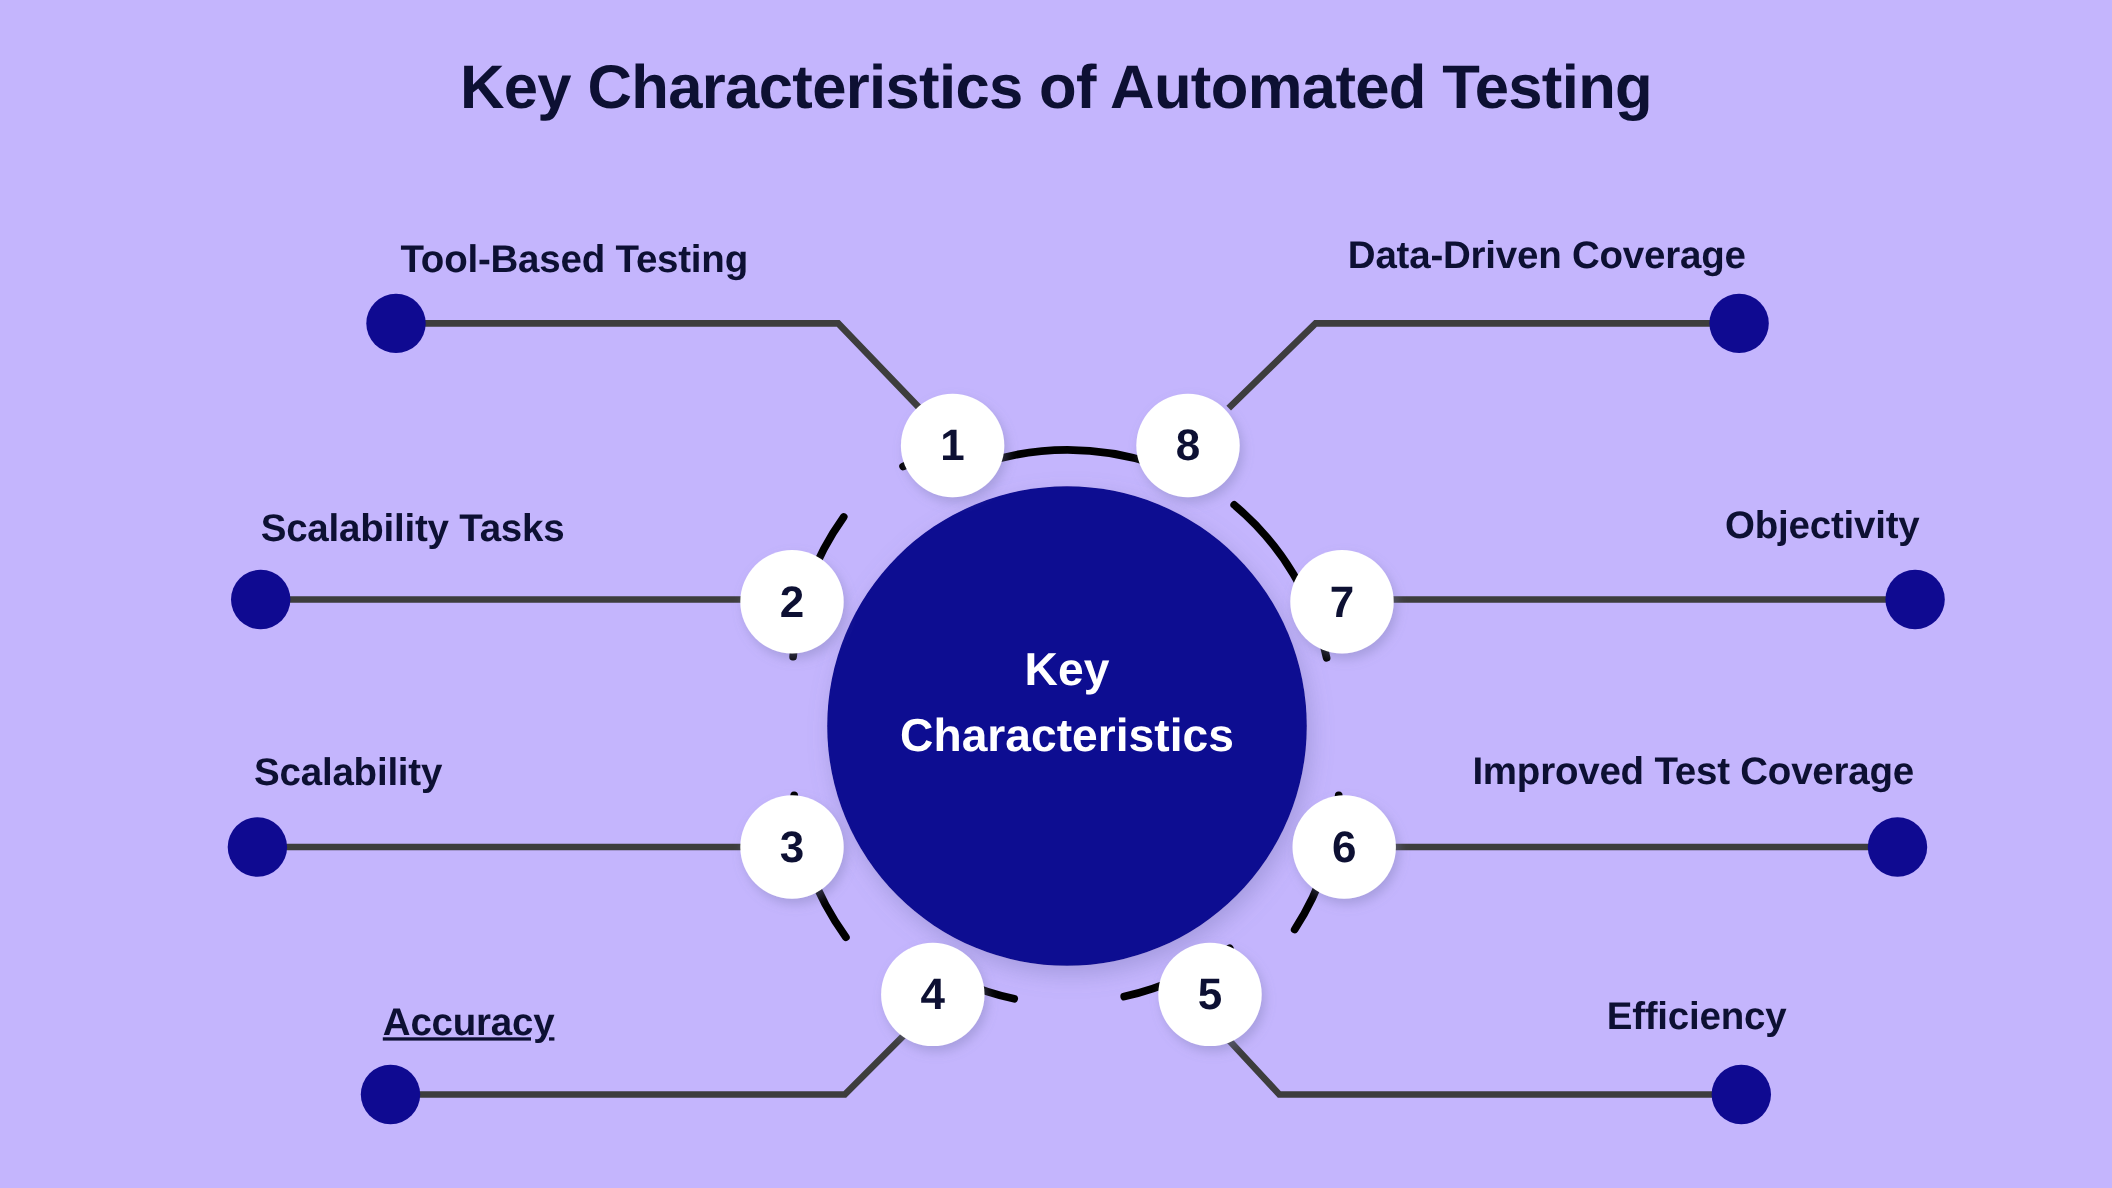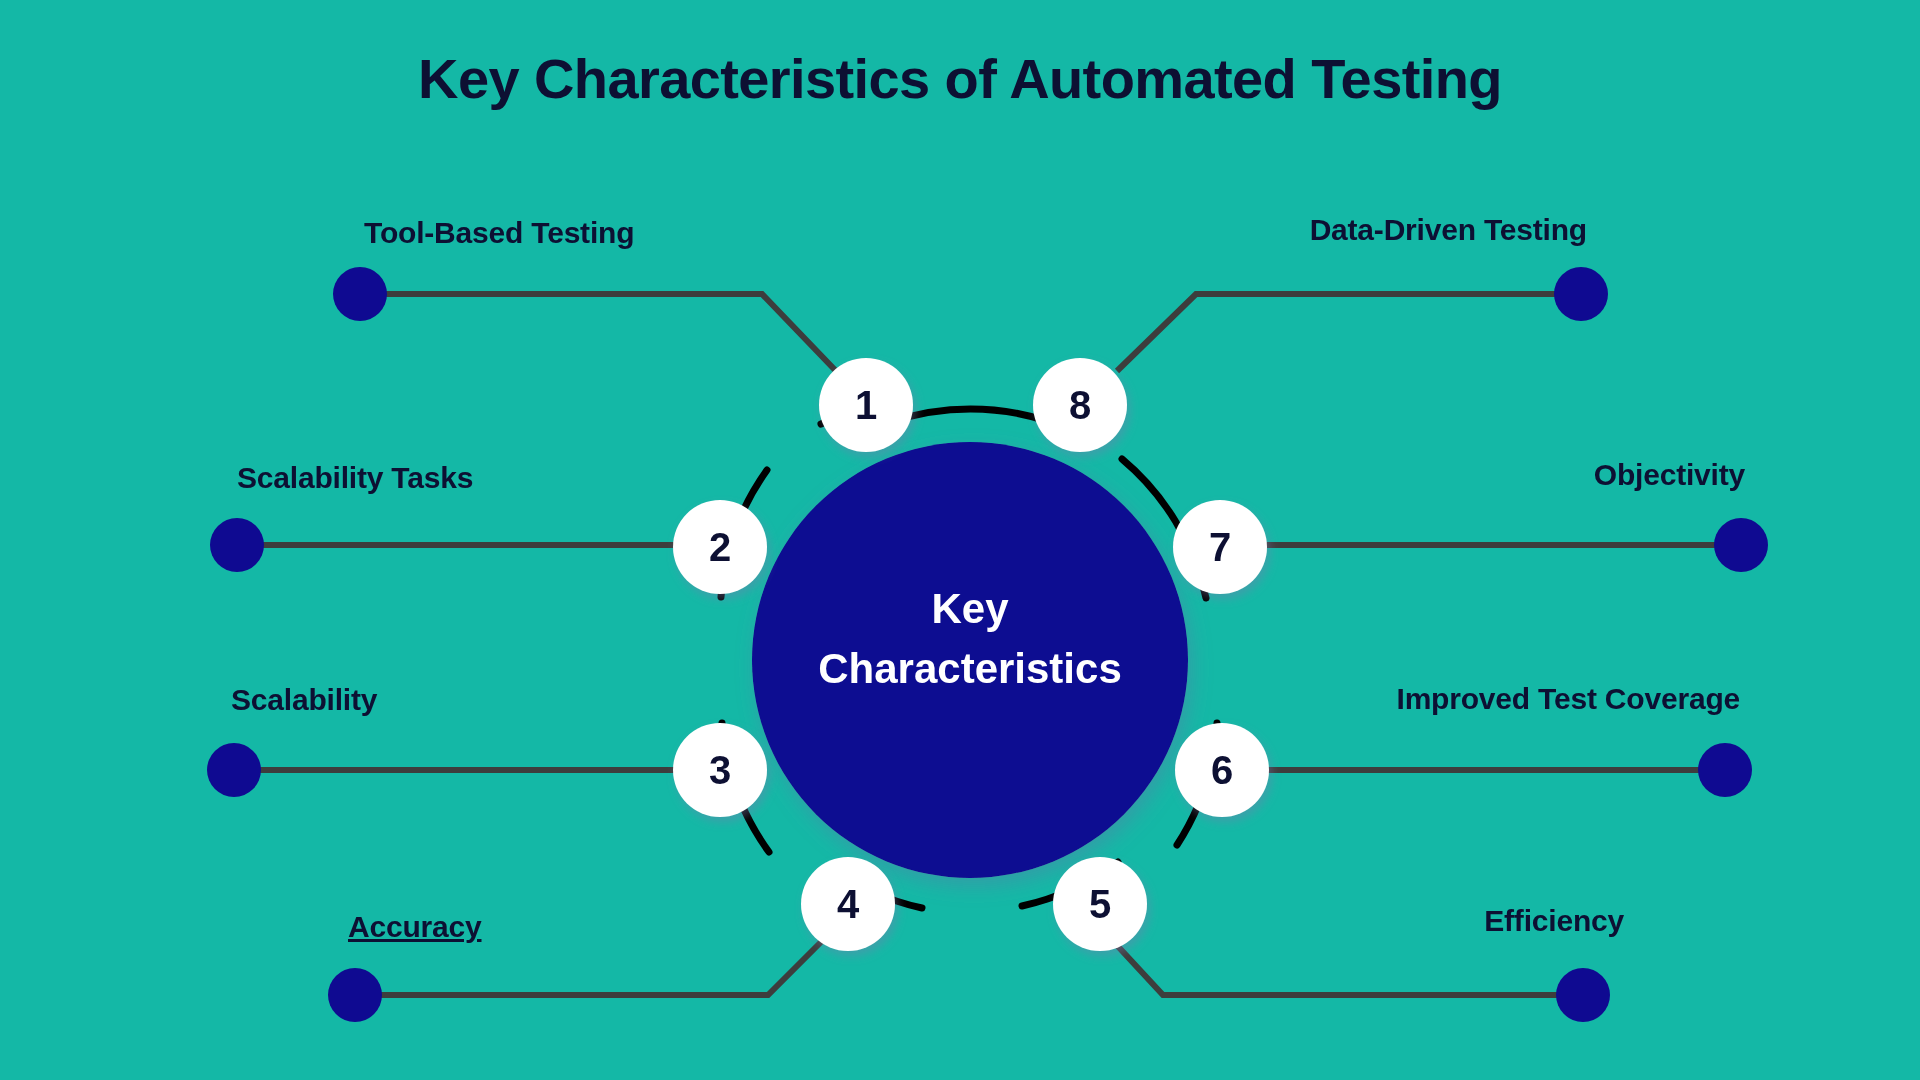--- a/index.html
+++ b/index.html
@@ -11,21 +11,21 @@
     overflow: hidden;
   }
   body {
     background: #e7e6fd;
     font-family: "Liberation Sans", sans-serif;
   }
   #stage {
     position: relative;
     width: 1920px;
     height: 1080px;
-    background: #14b8a6;
+    background: #c4b5fd;
   }
   #diagram-title {
     position: absolute;
     top: 46px;
     left: 0;
     width: 1920px;
     text-align: center;
     font-size: 56px;
     font-weight: 700;
     letter-spacing: -0.6px;
@@ -34,21 +34,21 @@
   }
   svg.canvas {
     position: absolute;
     top: 0;
     left: 0;
     width: 1920px;
     height: 1080px;
   }
   .spoke-label {
     position: absolute;
-    font-size: 30px;
+    font-size: 35px;
     font-weight: 700;
     color: #0d1033;
     white-space: nowrap;
     letter-spacing: -0.2px;
     line-height: 1;
   }
   .spoke-label.left  { text-align: left; }
   .spoke-label.right { text-align: right; }
   .badge-num {
     font-size: 40px;
@@ -165,21 +165,21 @@
   </svg>
 
   <div class="spoke-label left" style="left:364px; top:218px;">Tool-Based Testing</div>
 
   <div class="spoke-label left" style="left:237px; top:463px;">Scalability Tasks</div>
 
   <div class="spoke-label left" style="left:231px; top:685px;">Scalability</div>
 
   <div class="spoke-label left" style="left:348px; top:912px;text-decoration:underline;">Accuracy</div>
 
-  <div class="spoke-label right" style="right:333px; top:215px;">Data-Driven Testing</div>
+  <div class="spoke-label right" style="right:333px; top:215px;">Data-Driven Coverage</div>
 
   <div class="spoke-label right" style="right:175px; top:460px;margin-left:28px;">Objectivity</div>
 
   <div class="spoke-label right" style="right:180px; top:684px;text-align:center;">Improved Test Coverage</div>
 
   <div class="spoke-label right" style="right:296px; top:906px;">Efficiency</div>
 
 </div>
 
 </body></html>

